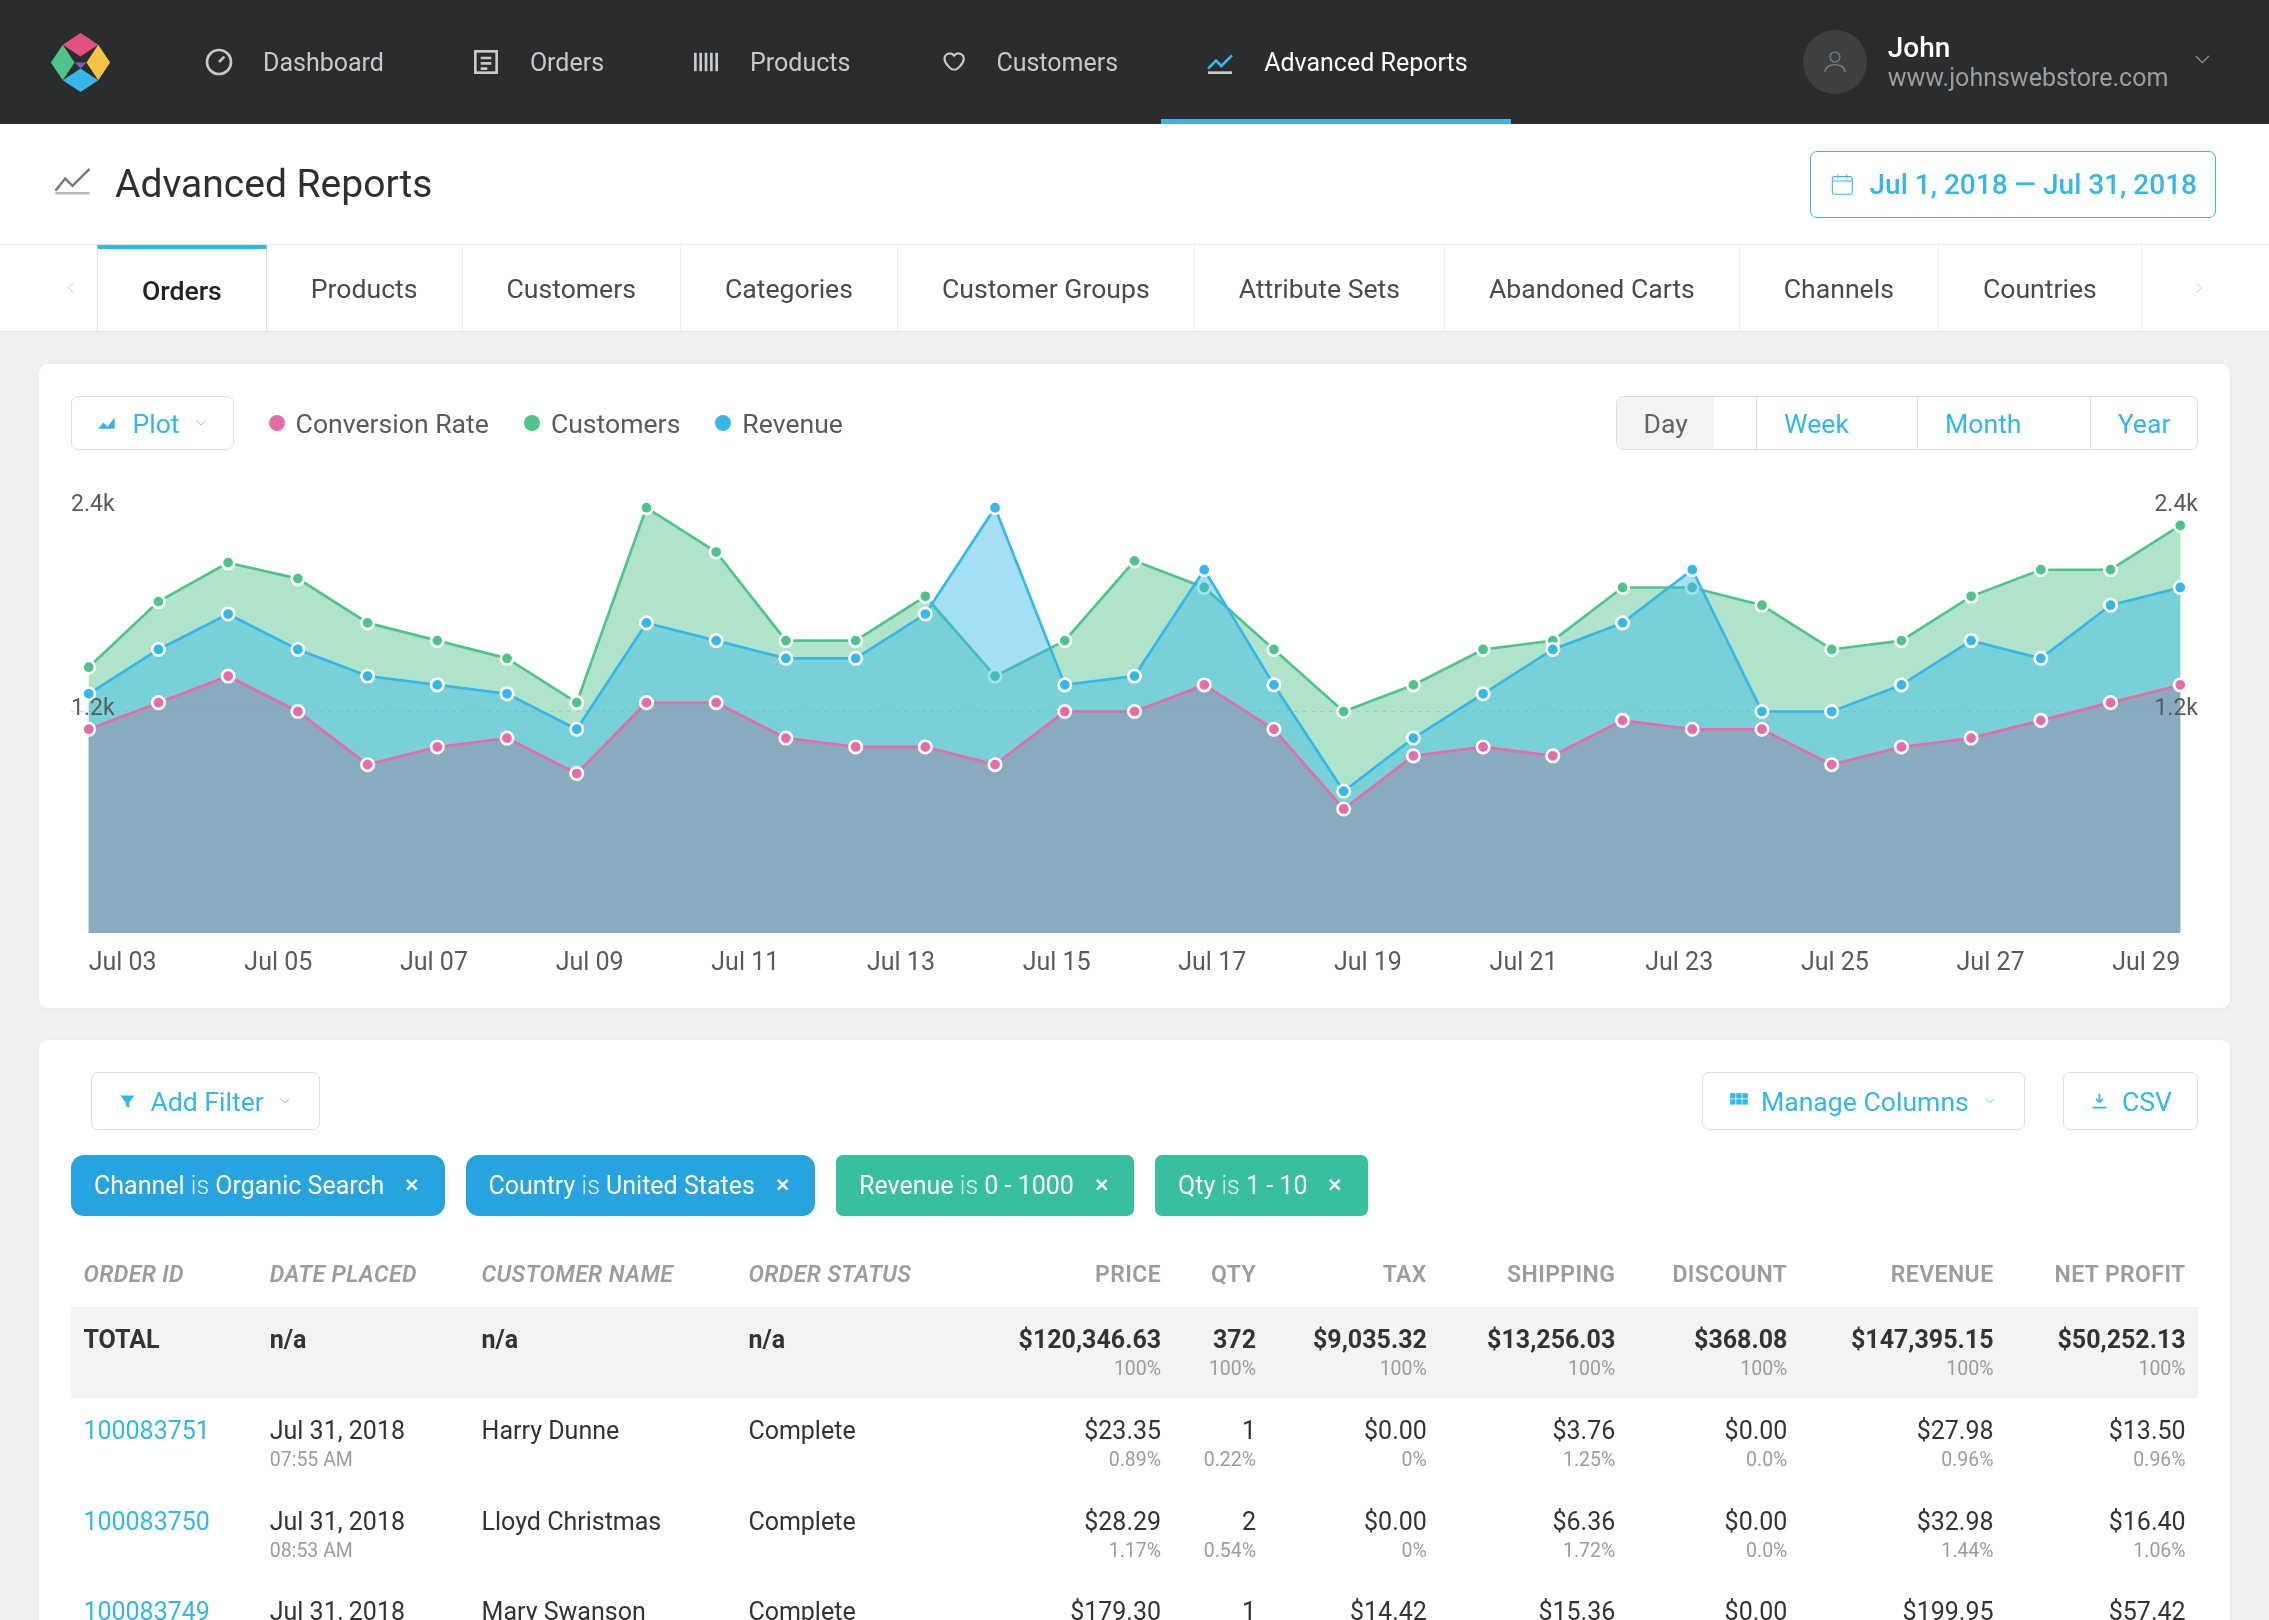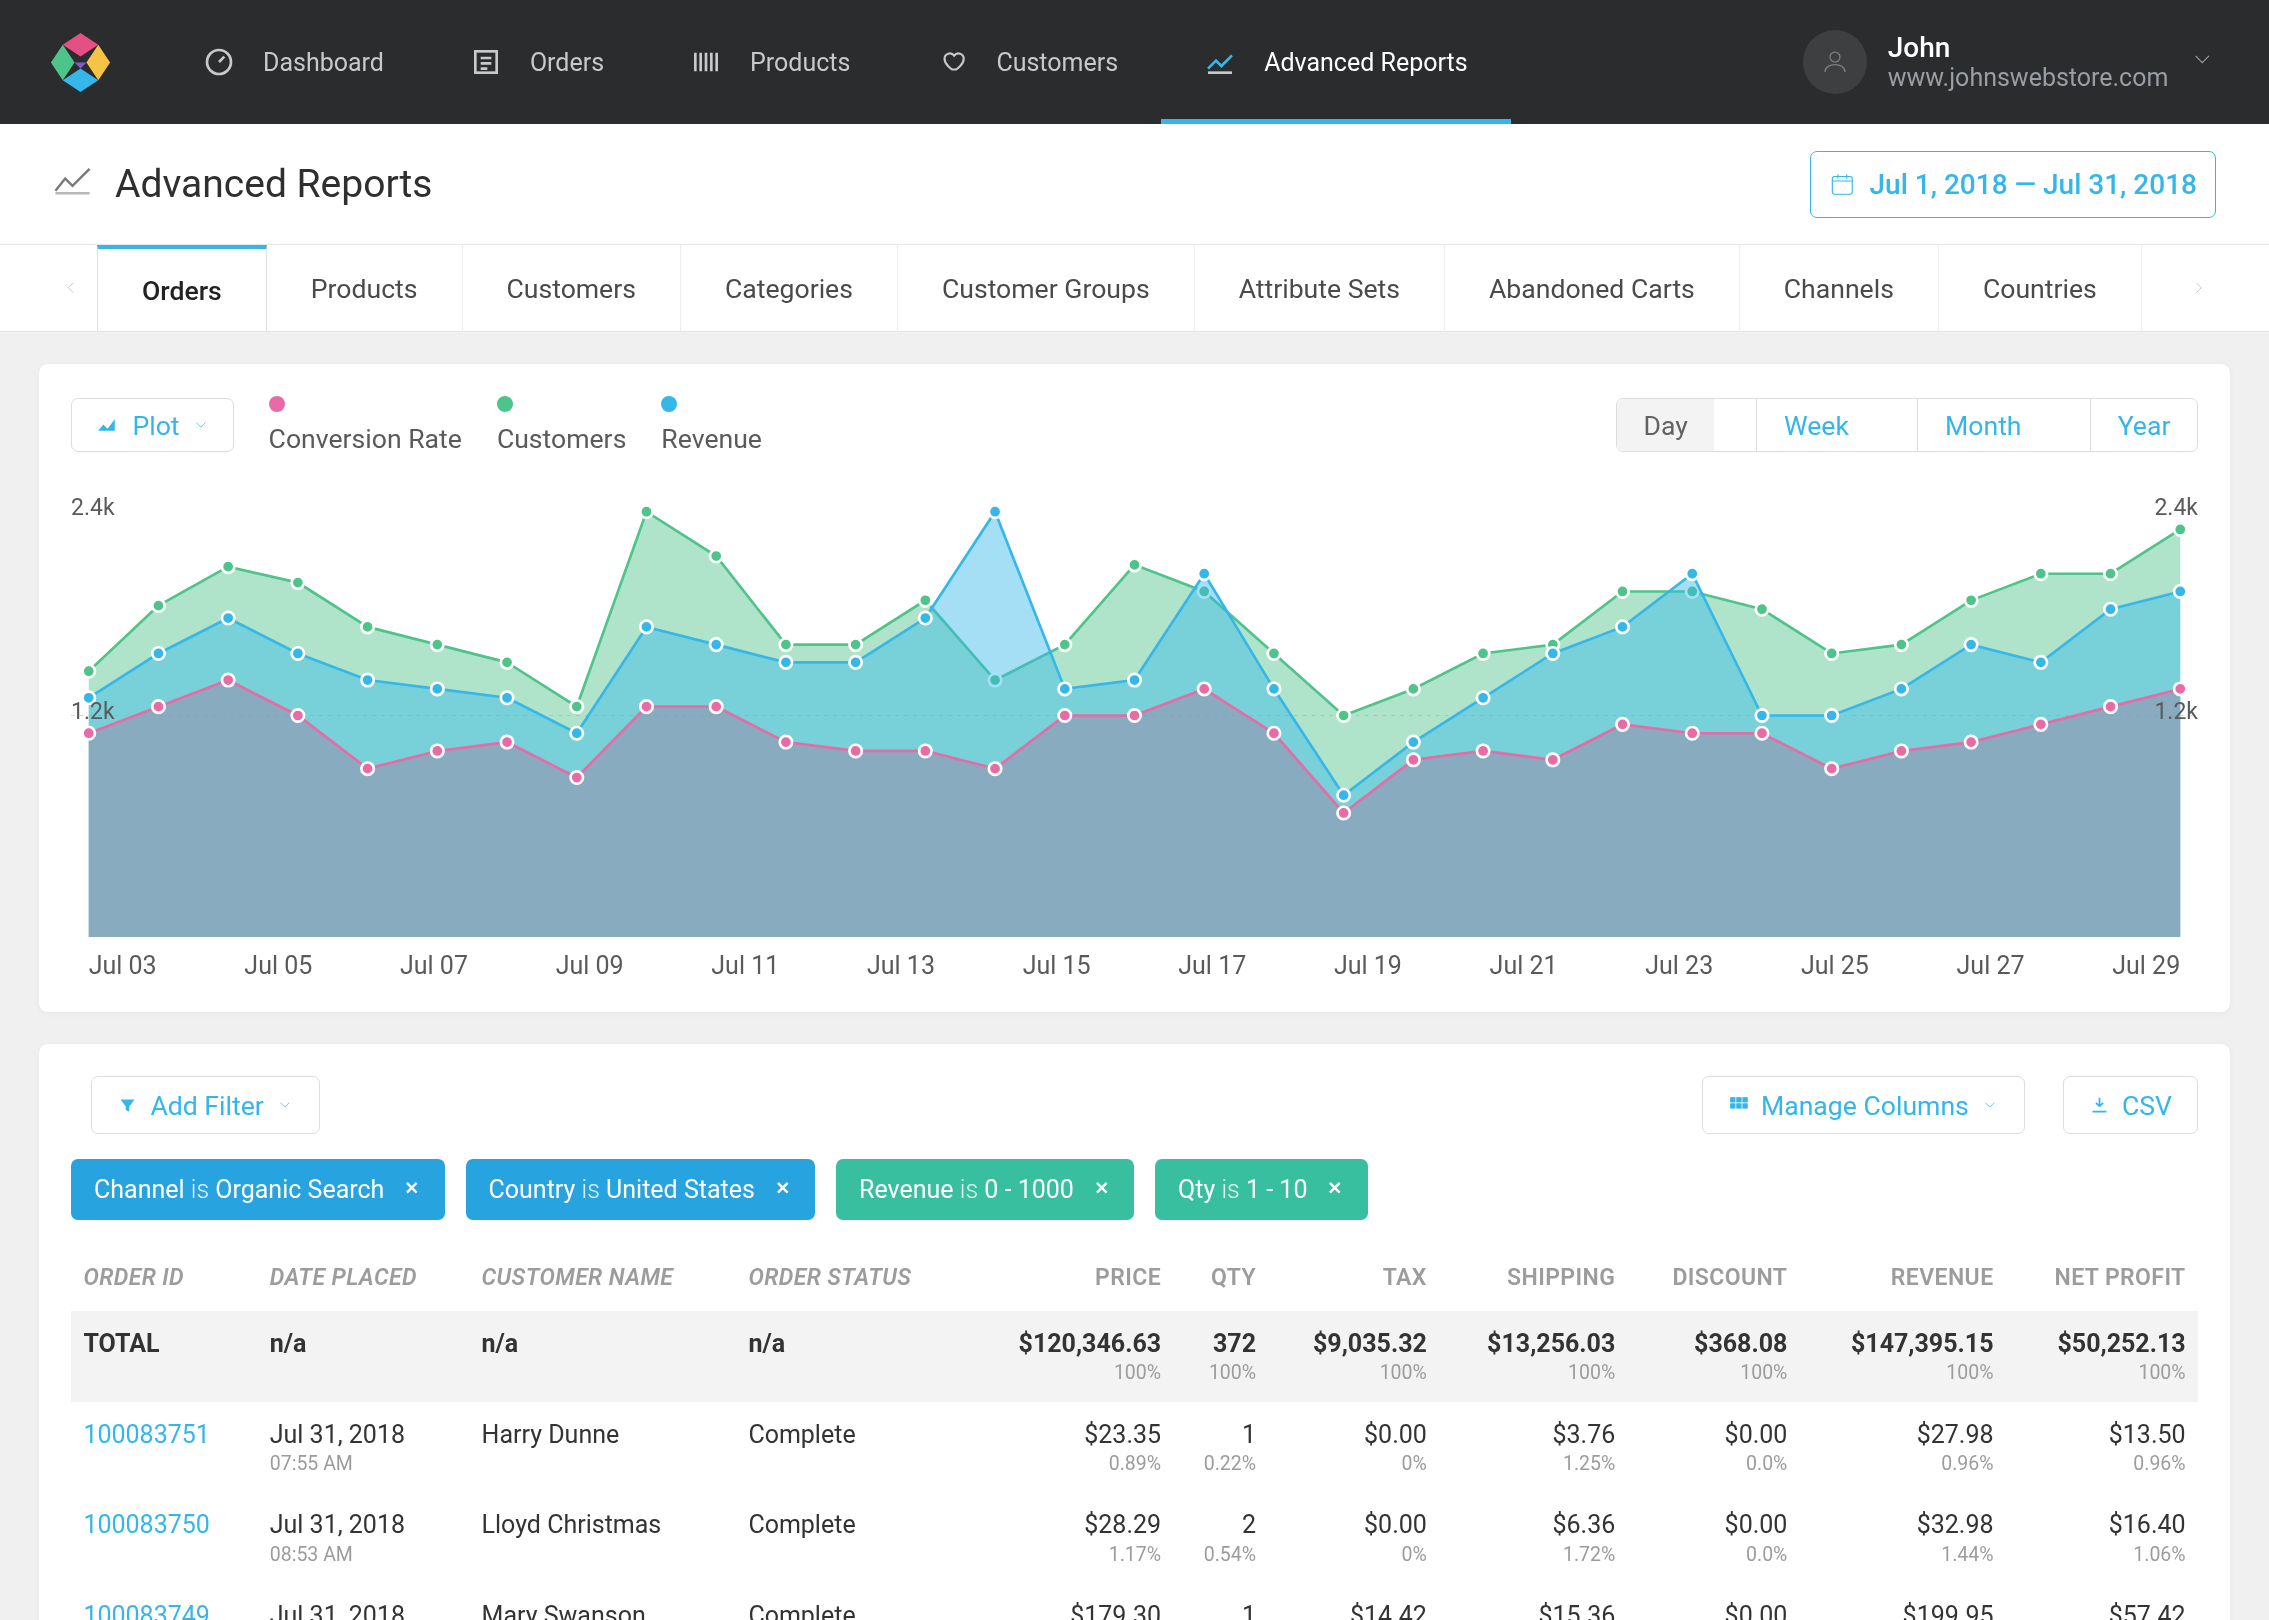--- a/index.html
+++ b/index.html
@@ -37,42 +37,42 @@
   .tab:first-child { border-left:0.9px solid #eee; }
   .tab.active { border-top:4.4px solid #34b6ea; color:#222; font-weight:500; border-left:0.9px solid #e0e0e0; border-right:0.9px solid #e0e0e0; position:relative; }
   .tab.active::after { content:""; position:absolute; left:0; right:0; bottom:-0.9px; height:1.8px; background:#fff; }
 
   
   .card { background:#fff; margin:32px 39px; border-radius:8.9px; box-shadow:0 1.8px 7px rgba(0,0,0,0.04); padding:32px; }
   .chart-toolbar { display:flex; align-items:center; gap:35px; }
   .plot-btn { border:0.9px solid #ddd; border-radius:7px; padding:10.6px 23px; display:flex; align-items:center; gap:12.4px; color:#34b6ea; cursor:pointer; font-size:26.6px; }
   .plot-btn svg { stroke:#34b6ea; fill:none; }
   .legend { display:flex; align-items:center; gap:35px; color:#5a5a5a; font-size:26.6px; }
-  .legend-item { display:flex; gap:11px;flex-direction:column; }
+  .legend-item { display:flex; align-items:center; gap:11px; }
   .dot { width:16px; height:16px; border-radius:50%; display:inline-block; }
   .toolbar-spacer { flex:1; }
   .granularity { display:flex; border:0.9px solid #ddd; border-radius:7px; overflow:hidden; font-size:26.6px;gap:42px; }
   .gran-btn { padding:10.6px 26.6px; cursor:pointer; color:#34b6ea; border-left:0.9px solid #ddd; }
   .gran-btn:first-child { border-left:none; }
   .gran-btn.active { background:#f3f3f3; color:#636363; }
 
   .chart-wrap { position:relative; margin-top:40px; }
   .chart-svg { width:100%; height:443px; display:block; }
   .xlabels { display:flex; justify-content:space-between; padding:14px 17.7px 0; color:#5a5a5a; font-size:25px; }
   .ylab-left { position:absolute; left:0; color:#5a5a5a; font-size:23px; }
   .ylab-right { position:absolute; right:0; color:#5a5a5a; font-size:23px; }
 
   
   .filterbar { display:flex; align-items:center; gap:17.7px; }
   .btn { border:0.9px solid #ddd; border-radius:7px; padding:12.4px 25px; display:flex; align-items:center; gap:12.4px; color:#34b6ea; cursor:pointer; background:#fff; font-size:26.6px;margin-left:20px; }
   .btn svg { stroke:currentColor; fill:currentColor; }
   .filters-chips { display:flex; gap:21px; margin-top:25px; flex-wrap:wrap; }
   .chip { border-radius:7px; padding:16px 23px; color:#fff; display:flex; align-items:center; gap:17.7px; font-size:25px; cursor:pointer; }
   .chip .thin { opacity:0.85; font-weight:300; }
-  .chip-blue { background:#27a3df; }
+  .chip-blue { background:#27a3df;border-radius:13px; }
   .chip-green { background:#37bfa0; }
   .chip-x svg { width:19.5px; height:19.5px; stroke:#fff; stroke-width:3; fill:none; }
 
   table.data { width:100%; border-collapse:collapse; margin-top:25px; font-size:25px; }
   table.data th { text-align:right; color:#9c9c9c; font-weight:600; padding:19.5px 12.4px; letter-spacing:0.4px; font-size:23px; }
   table.data th.left { text-align:left;font-style:italic; }
   table.data td { text-align:right; padding:17.7px 12.4px; vertical-align:top; }
   table.data td.left { text-align:left; }
   .total-row td { background:#f3f3f3; font-weight:700; }
   .sub { color:#9c9c9c; font-size:19.5px; font-weight:400; display:block; margin-top:3.5px; }

